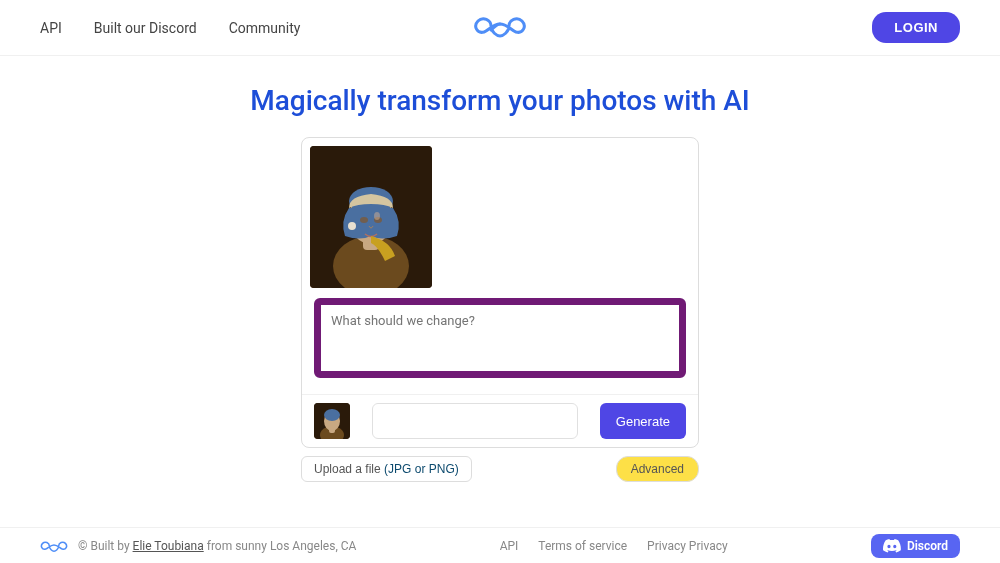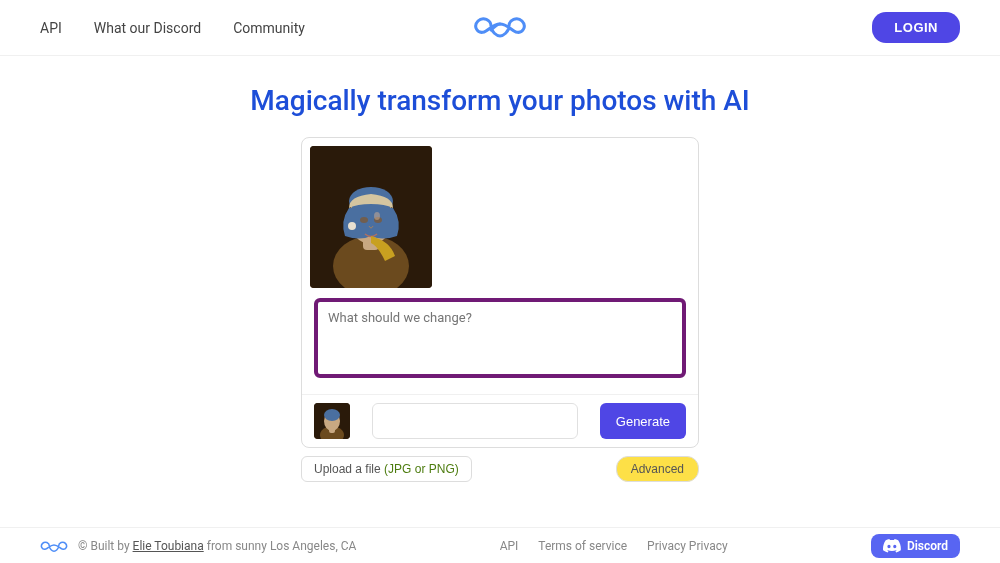--- a/index.html
+++ b/index.html
@@ -101,21 +101,21 @@
     .painting svg {
       width: 100%;
       height: 100%;
     }
 
     .prompt-area {
       padding: 0 12px 12px;
     }
     .prompt-input {
       width: 100%;
-      border: 4px solid #701a75;
+      border: 7px solid #701a75;
       border-radius: 6px;
       padding: 8px 10px;
       font-size: 13px;
       color: #999;
       resize: none;
       height: 80px;
       outline: none;
       font-family: inherit;
     }
 
@@ -172,21 +172,21 @@
     .upload-btn {
       background: #fff;
       border: 1px solid #ddd;
       border-radius: 6px;
       padding: 5px 12px;
       font-size: 12px;
       color: #555;
       cursor: pointer;
     }
     .upload-btn .hint {
-      color: #4d7c0f;
+      color: #0c4a6e;
       margin-top: 28px;
     }
     .advanced-btn {
       background: #fde047;
       border: 1px solid #ddd;
       border-radius: 12px;
       padding: 5px 14px;
       font-size: 12px;
       color: #555;
       cursor: pointer;
@@ -243,21 +243,21 @@
       font-weight: 600;
       cursor: pointer;
     }
   </style>
 </head>
 <body>
 
 <header class="header">
   <nav class="header-nav">
     <a class="nav-link">API</a>
-    <a class="nav-link">What our Discord</a>
+    <a class="nav-link">Built our Discord</a>
     <a class="nav-link">Community</a>
   </nav>
 
   <div class="logo-center">
     <svg class="logo-svg" viewBox="0 0 54 32" fill="none" xmlns="http://www.w3.org/2000/svg">
 
       <path d="M18 16 C18 10, 10 6, 5 11 C0 16, 4 24, 11 22 C16 20, 20 14, 27 14 C34 14, 38 20, 43 22 C50 24, 54 16, 49 11 C44 6, 36 10, 36 16 C36 22, 30 26, 27 26 C24 26, 18 22, 18 16 Z" fill="none" stroke="#4f8ef7" stroke-width="3" stroke-linecap="round"></path>
       <path d="M27 14 C24 14, 20 18, 18 20" stroke="#4f8ef7" stroke-width="3" stroke-linecap="round"></path>
     </svg>
   </div>

